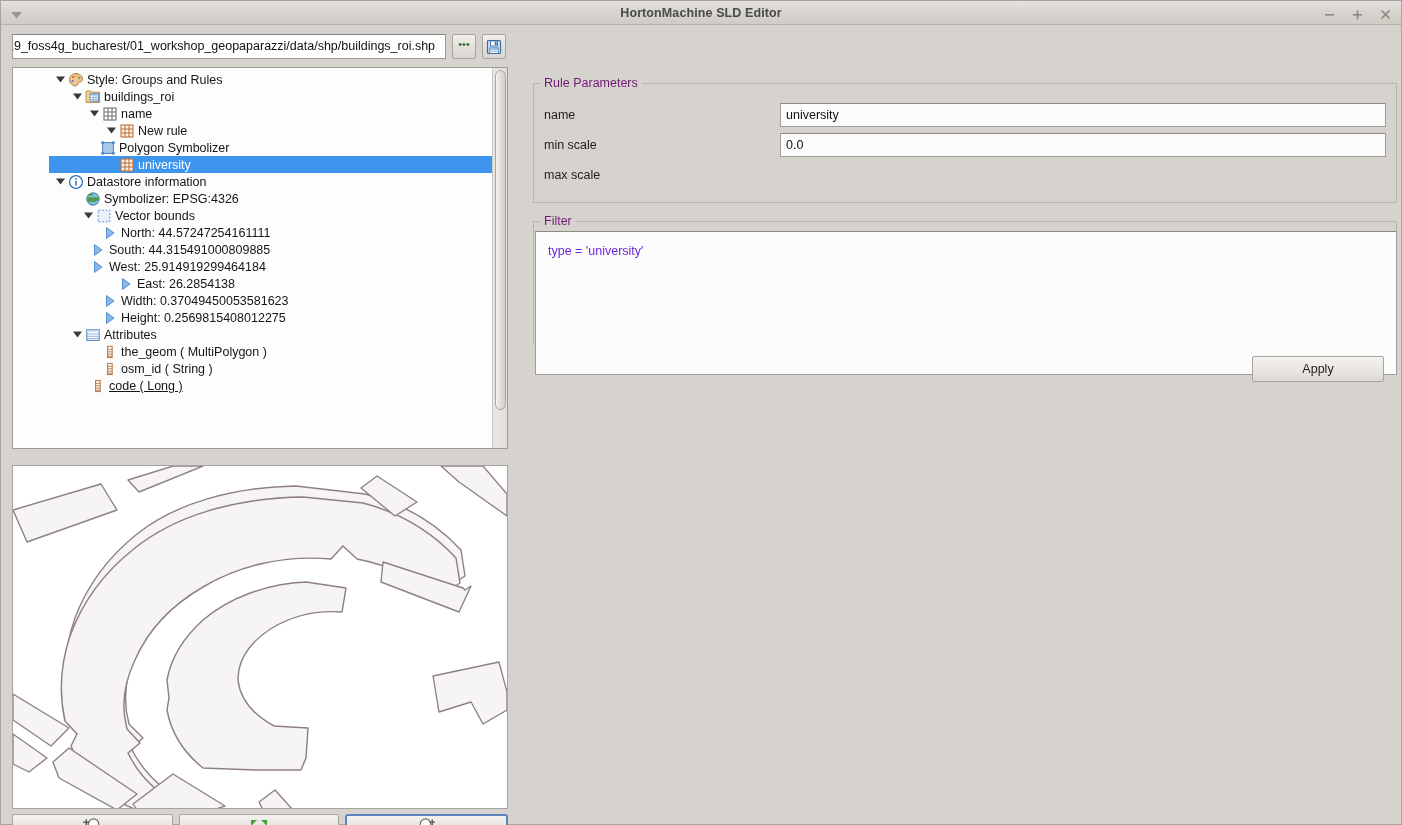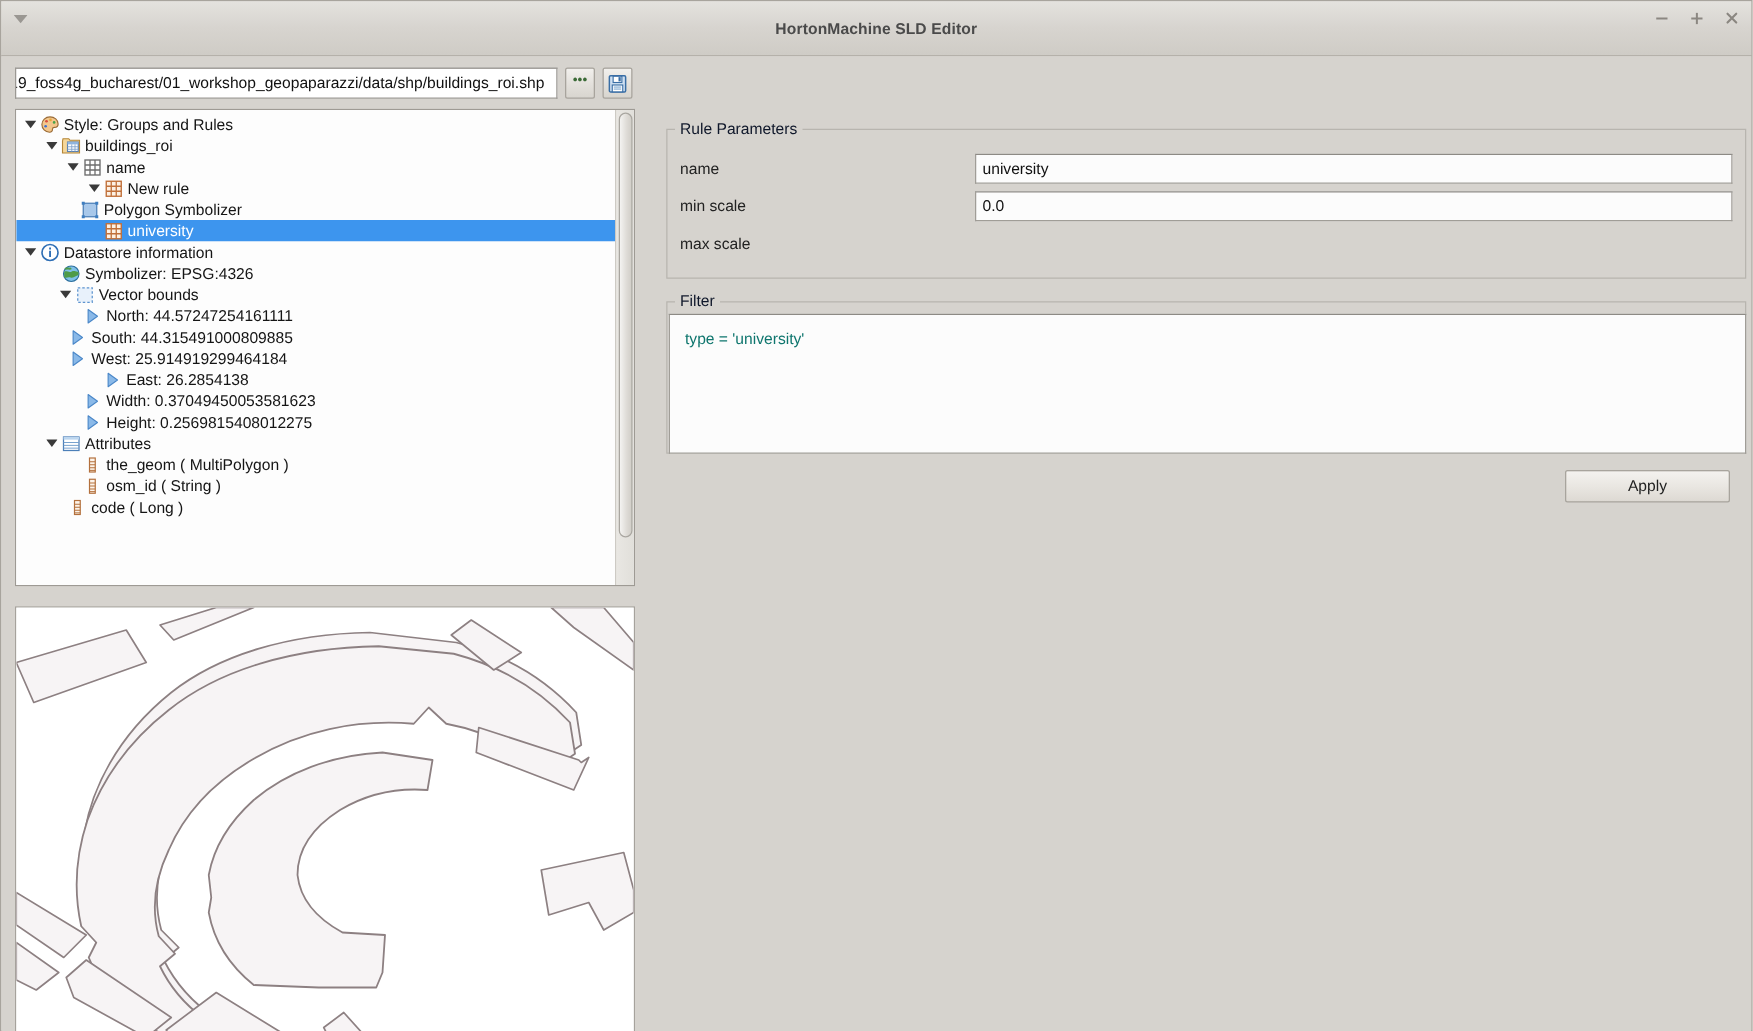--- a/index.html
+++ b/index.html
@@ -17,21 +17,21 @@
   #window {
     position: relative;
     width: 1402px; height: 825px;
     background: #d6d3ce;
     border: 1px solid #a8a49d;
   }
 
   
   #titlebar {
     position: relative;
-    height: 44px;
+    height: 24px;
     background: linear-gradient(to bottom, #e4e2de 0%, #d7d4cf 50%, #cfccc6 100%);
     border-bottom: 1px solid #b5b1aa;
     display: flex;
     align-items: center;
     justify-content: center;
   }
   #titlebar .title-text {
     font-size: 12.5px;
     font-weight: bold;
     color: #4a4a4a;
@@ -140,20 +140,21 @@
   }
 
   .trow {
     height: 17px;
     display: flex;
     align-items: center;
     font-size: 12.5px;
     color: #151515;
     white-space: nowrap;
     padding-left: 4px;
+    margin-left: 36px;
   }
   .trow.selected {
     background: #3d95ee;
   }
   .trow.selected .tlabel { color: #ffffff; }
   .twist {
     width: 14px; height: 16px;
     display: inline-flex; align-items: center; justify-content: center;
     flex: 0 0 14px;
   }
@@ -207,21 +208,21 @@
   .groupbox {
     position: absolute;
     border: 1px solid #b8b5af;
   }
   .group-title {
     position: absolute;
     top: -8px; left: 6px;
     background: #d6d3ce;
     padding: 0 4px;
     font-size: 12.5px;
-    color: #0f172a;
+    color: #701a75;
   }
 
   #rule-params {
     left: 12px; top: 58px;
     width: 864px; height: 120px;
   }
   .param-row {
     position: absolute;
     left: 0; width: 100%;
     height: 24px;
@@ -247,27 +248,27 @@
     white-space: nowrap; overflow: hidden;
   }
 
   #filter-box {
     left: 12px; top: 196px;
     width: 864px; height: 122px;
   }
   #filter-text {
     position: absolute;
     left: 1px; top: 9px;
-    width: 862px; height: 112px;
+    width: 862px; height: 144px;
     background: #fcfcfc;
     border: 1px solid #a09d97;
     border-top-color: #8d8a85;
     padding: 12px 12px;
     font-size: 12.5px;
-    color: #0f766e;
+    color: #6d28d9;
     font-family: "Liberation Sans", sans-serif;
     outline: none;
     resize: none;
     overflow: hidden;
     line-height: 15px;
   }
 
   #apply-btn {
     position: absolute;
     left: 731px; top: 331px;
@@ -544,21 +545,21 @@
               <div class="trow" style="padding-left: 38px;">
                 <span class="twist empty"></span>
                 <span class="ticon">
                   <svg width="16" height="16" viewBox="0 0 16 16">
                     <rect x="5.6" y="2.4" width="4.6" height="11.2" fill="#fdf4ea" stroke="#b3703d" stroke-width="0.95"></rect>
                     <path d="M5.6,5.4 L10.2,5.4 M5.6,7.8 L10.2,7.8 M5.6,10.2 L10.2,10.2 M5.6,12.3 L10.2,12.3" stroke="#b3703d" stroke-width="0.8"></path>
                   </svg>
                 </span>
                 <span class="tlabel">osm_id ( String )</span>
               </div>
-              <div class="trow" style="padding-left: 26px;">
+              <div class="trow" style="padding-left: 26px; text-decoration: underline;">
                 <span class="twist empty"></span>
                 <span class="ticon">
                   <svg width="16" height="16" viewBox="0 0 16 16">
                     <rect x="5.6" y="2.4" width="4.6" height="11.2" fill="#fdf4ea" stroke="#b3703d" stroke-width="0.95"></rect>
                     <path d="M5.6,5.4 L10.2,5.4 M5.6,7.8 L10.2,7.8 M5.6,10.2 L10.2,10.2 M5.6,12.3 L10.2,12.3" stroke="#b3703d" stroke-width="0.8"></path>
                   </svg>
                 </span>
                 <span class="tlabel">code ( Long )</span>
               </div>
             </div>

